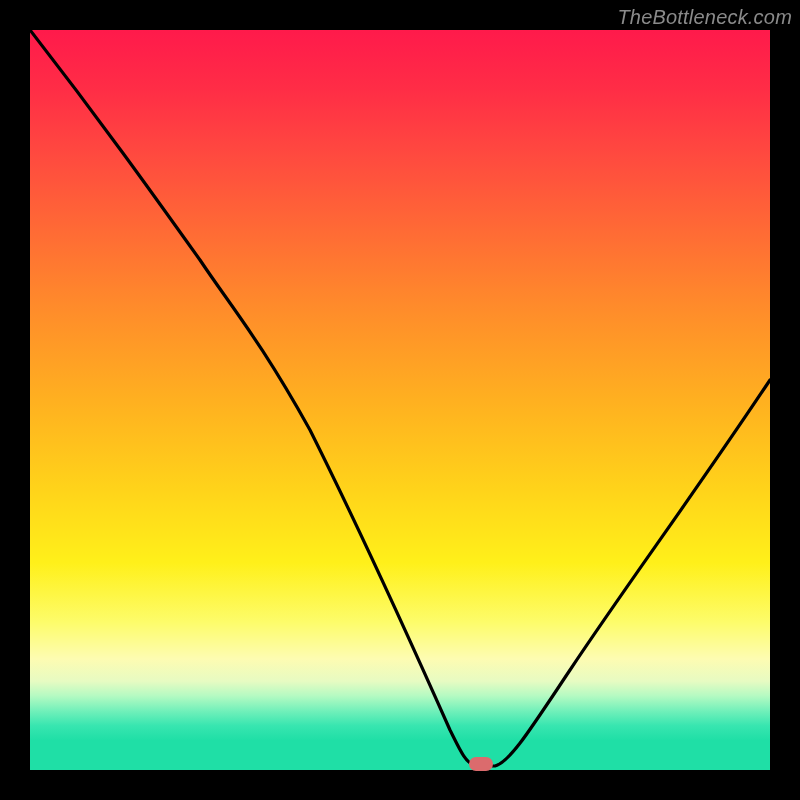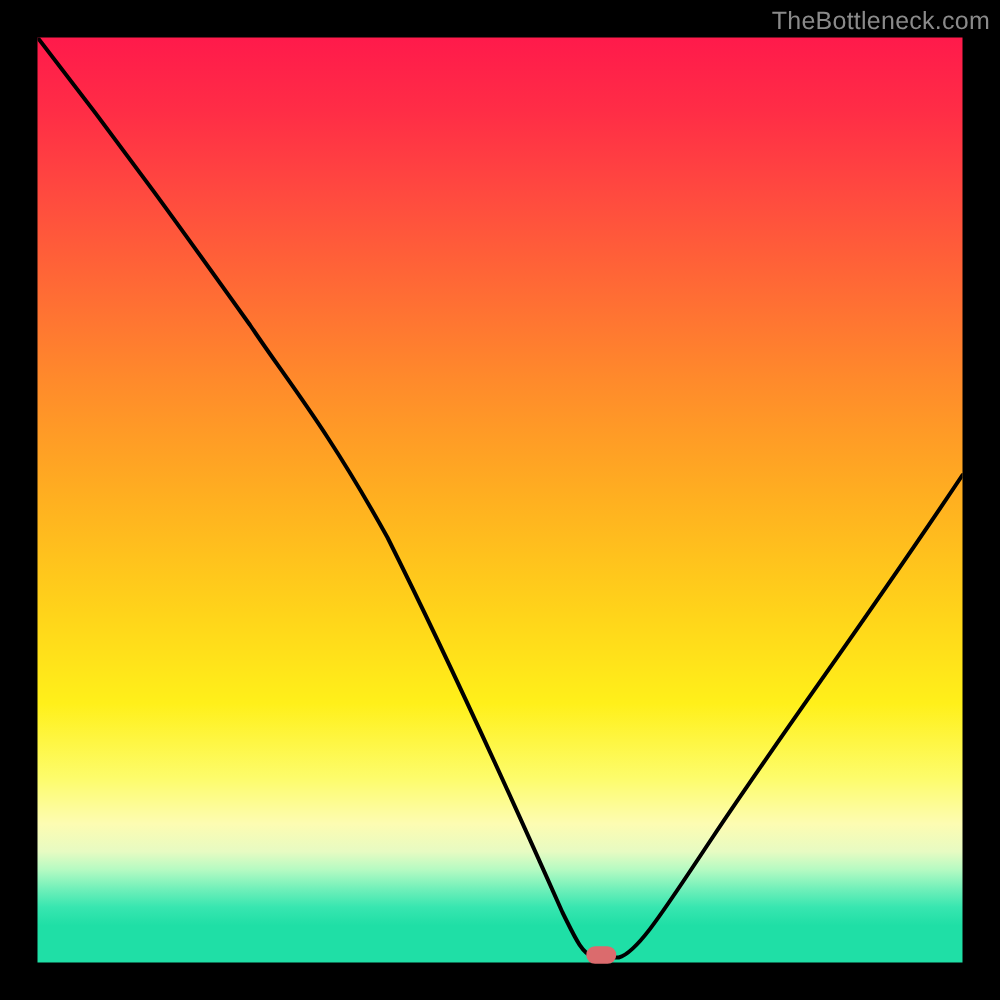--- a/index.html
+++ b/index.html
@@ -58,20 +58,21 @@
     background: #db6b6d;
     transform: translate(-50%, -50%);
   }
   .watermark {
     position: absolute;
     top: 6px;
     right: 8px;
     color: #8a8a8a;
     font-size: 20px;
     letter-spacing: 0.2px;
+    font-style: italic;
   }
 </style>
 </head>
 <body>
 
 <div class="chart-wrap">
 
   <div class="plot">
     <svg class="line-svg" viewBox="0 0 740 740" preserveAspectRatio="none">
       <path d="M 0 0

